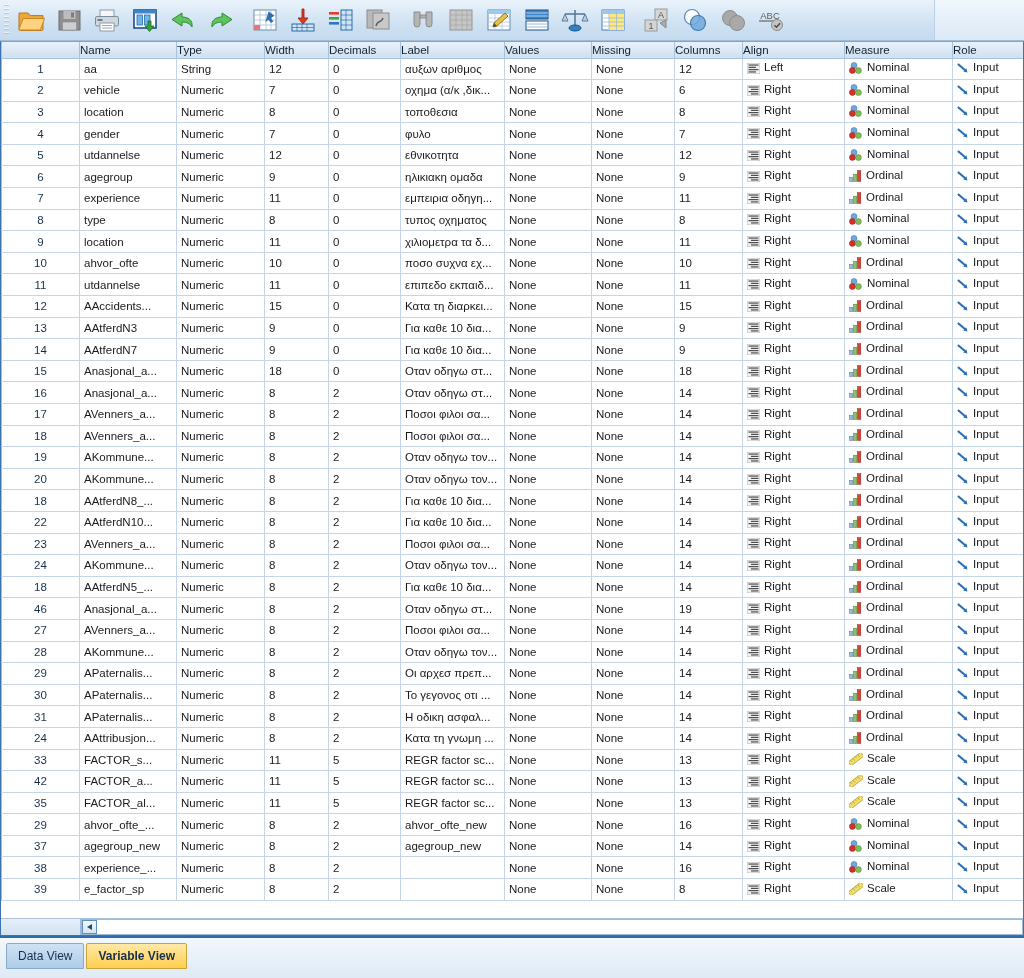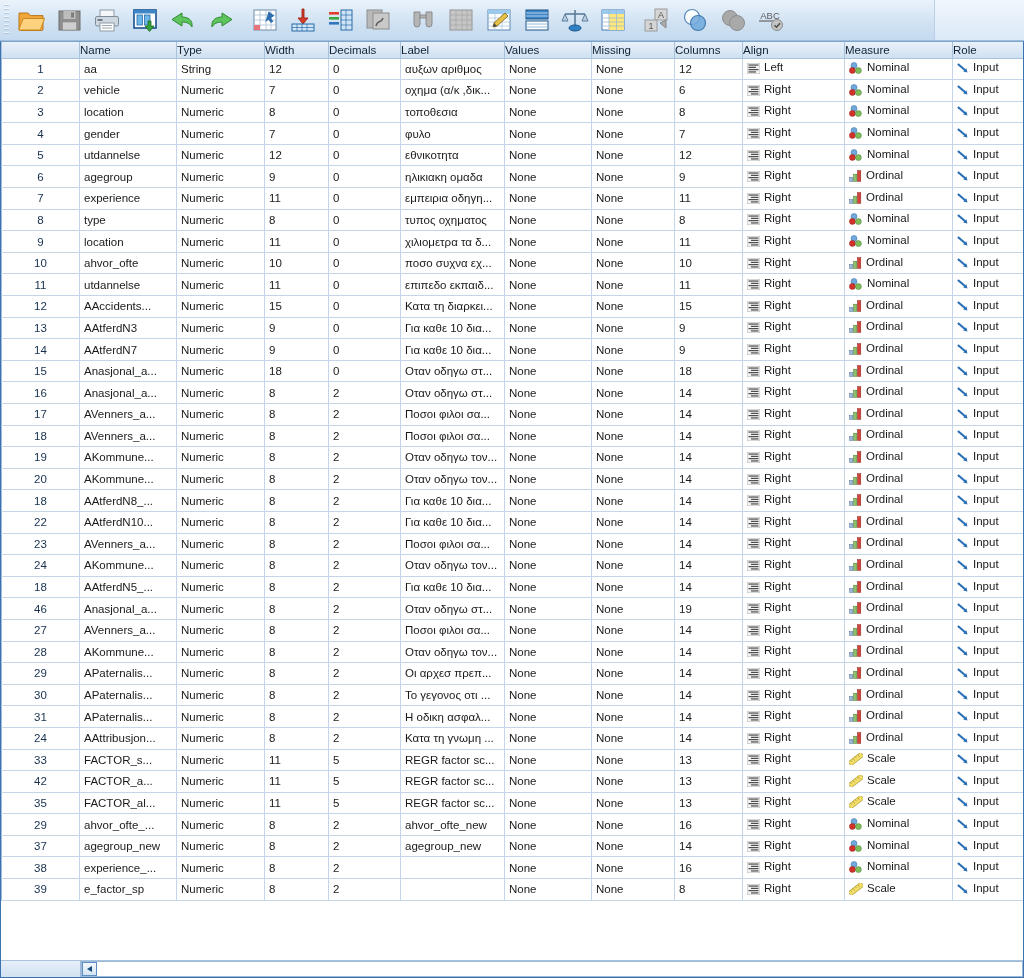--- a/index.html
+++ b/index.html
@@ -1579,14 +1579,22 @@
 
     <div class="hscroll">
       <div class="hscroll-left-pad"></div>
       <div class="hscroll-gutter"></div>
       <div class="hscroll-btn">
         <span class="arr"></span>
       </div>
     </div>
   </div>
 
+  <div class="tabbar">
+    <div class="tab inactive">
+      <span>Data View</span>
+    </div>
+    <div class="tab active">
+      <span>Variable View</span>
+    </div>
+  </div>
 
 </div>
 
 </body></html>

